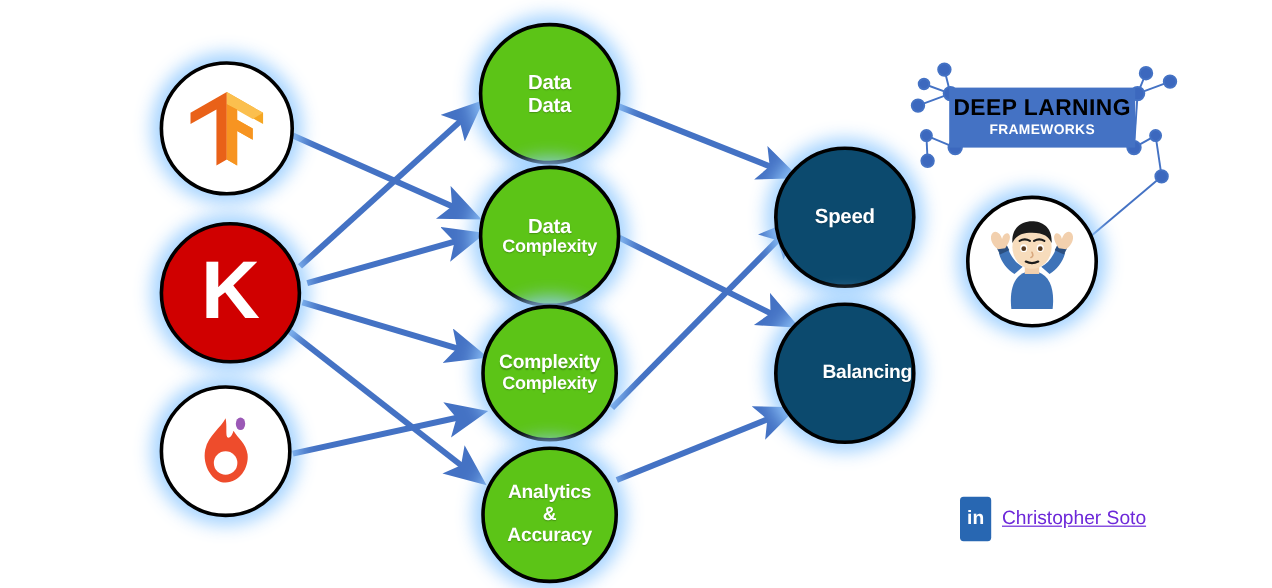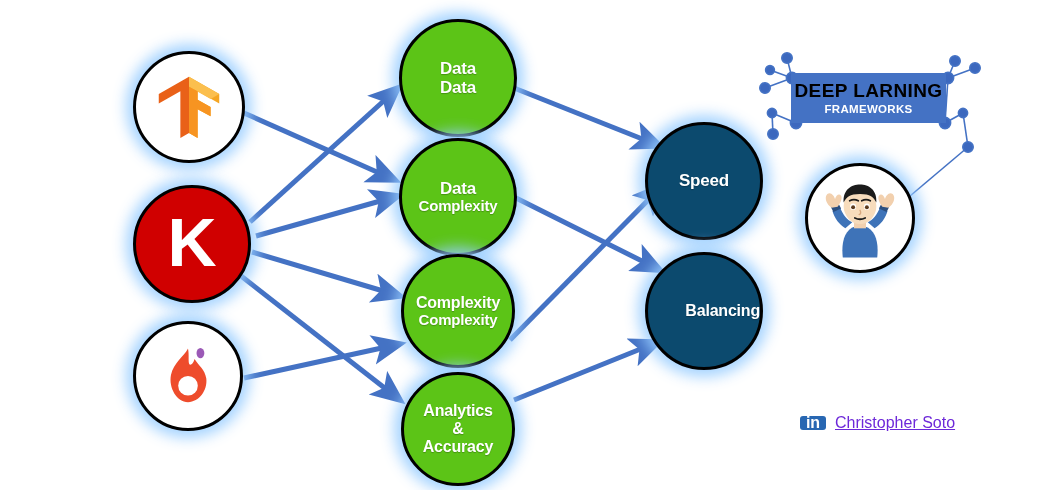--- a/index.html
+++ b/index.html
@@ -99,21 +99,21 @@
 
   
   #credit {
     position: absolute;
     display: flex;
     align-items: center;
     gap: 9px;
     z-index: 6;
   }
   #credit .li-badge {
-    width: 26px; height: 14px;
+    width: 26px; height: 37px;
     background: #2867B2;
     border-radius: 3px;
     color: #ffffff;
     font-size: 16px;
     font-weight: bold;
     display: flex;
     align-items: center;
     justify-content: center;
     font-family: "Liberation Sans", sans-serif;
     line-height: 1;

